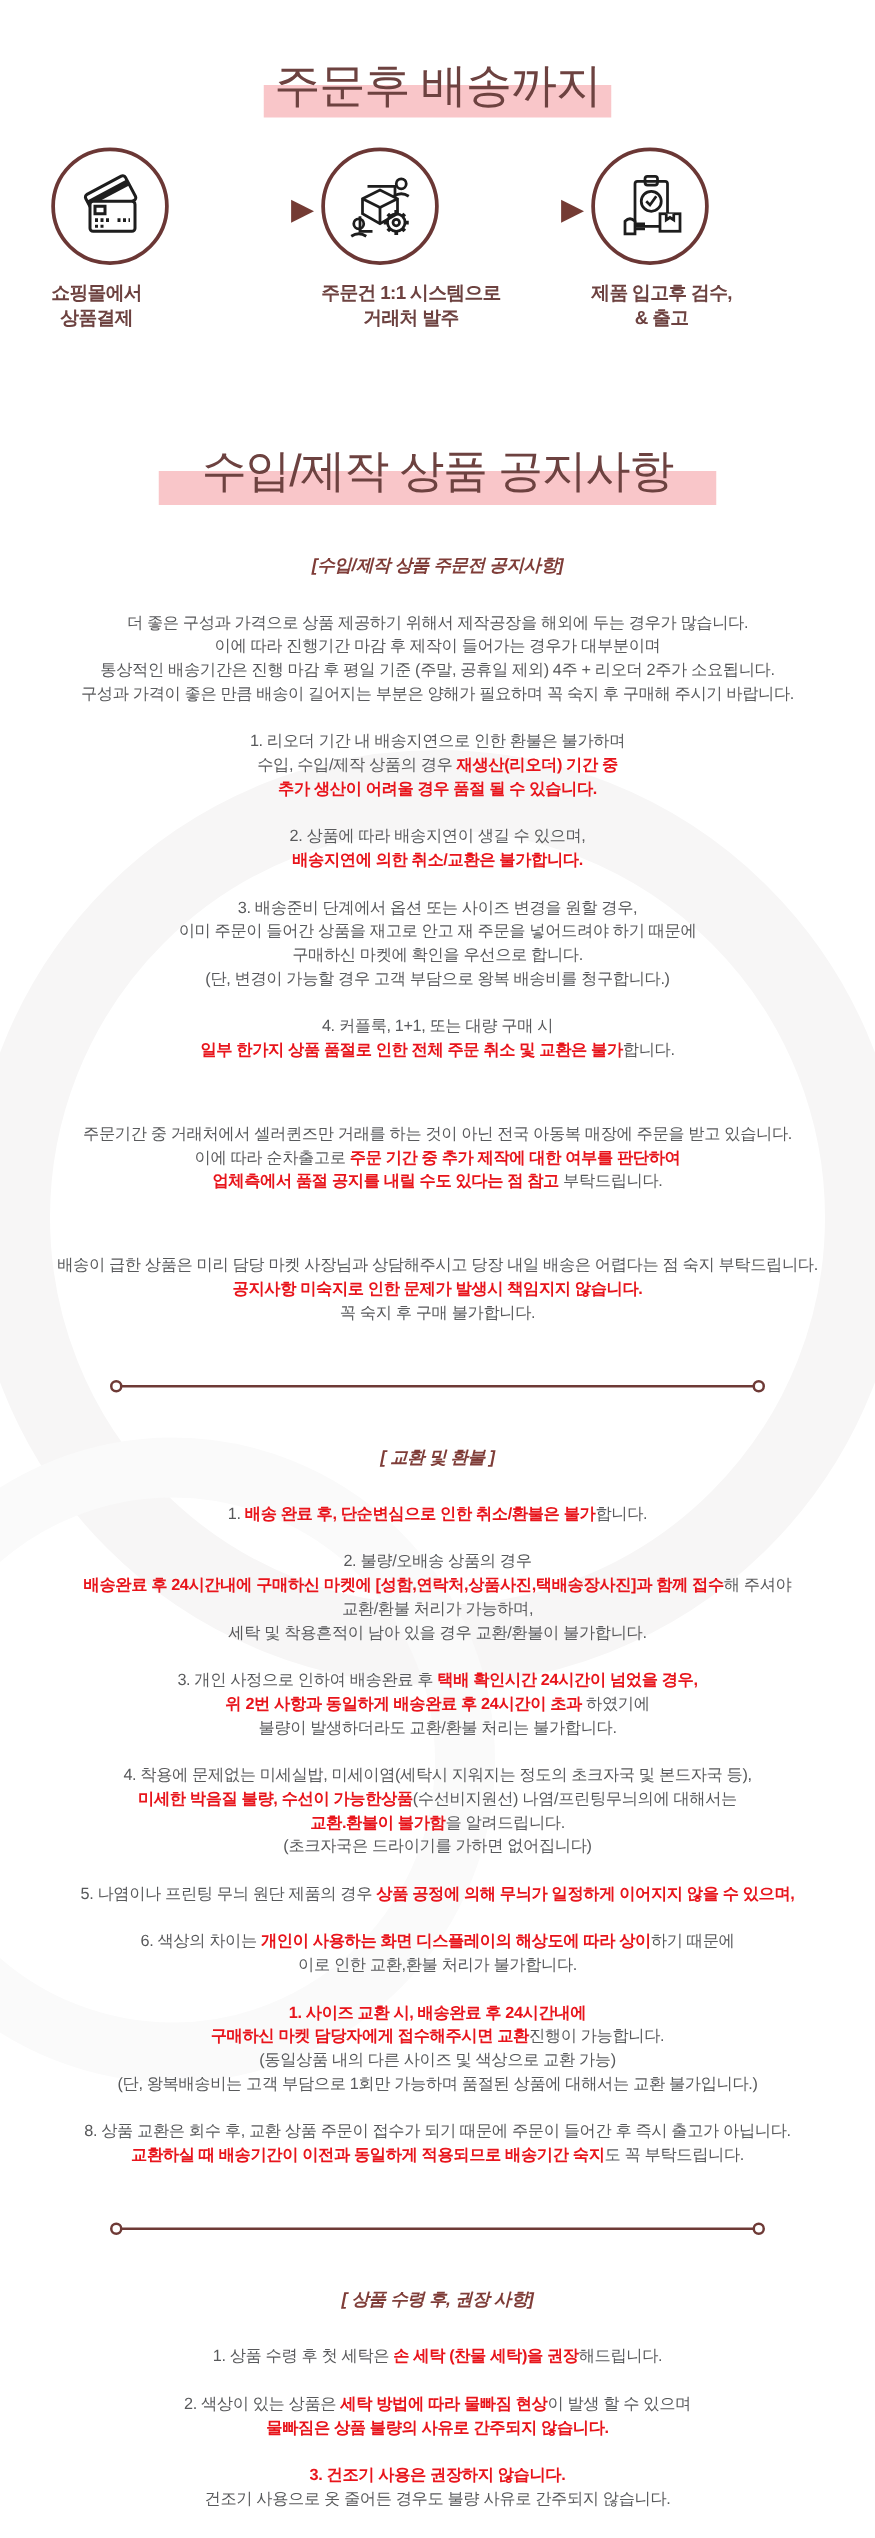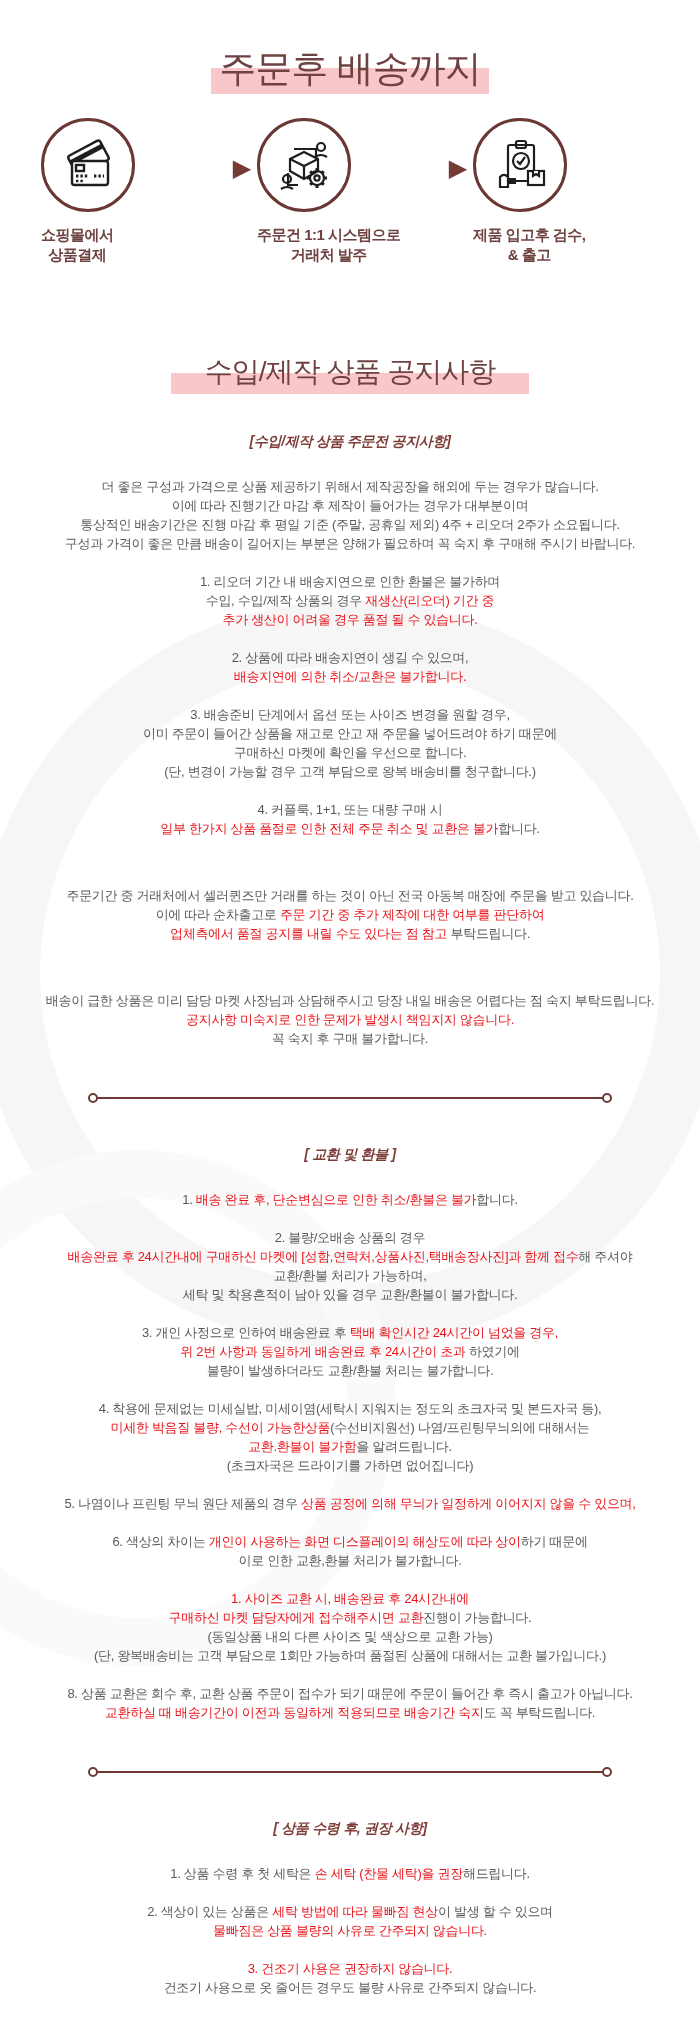--- a/index.html
+++ b/index.html
@@ -7,36 +7,36 @@
   .page{position:relative;width:700px;min-height:2030px;overflow:hidden;text-align:center;background:#fff;}
   .content{position:relative;z-index:1;}
   
   .watermark{position:absolute;z-index:0;top:600px;left:50%;transform:translateX(-50%);
     width:620px;height:620px;border:64px solid #f7f6f6;border-radius:50%;pointer-events:none;}
   .watermark2{position:absolute;z-index:0;top:1150px;left:-120px;width:420px;height:420px;
     border:48px solid #fafafa;border-radius:50%;pointer-events:none;}
 
   h1,h2{margin:0;font-weight:normal;color:#6d4240;letter-spacing:-1px;}
   h1{padding-top:44px;font-size:37px;}
-  h2{padding-top:88px;font-size:28px;}
+  h2{padding-top:88px;font-size:36px;}
   .hl{background:linear-gradient(180deg,rgba(0,0,0,0) 44%,#f9c6c9 44%,#f9c6c9 100%);padding:0 8px 5px;}
   .hl-wide{padding:0 34px 7px;}
 
   .steps{display:flex;justify-content:center;align-items:flex-start;margin-top:24px;}
   .step{width:186px;display:flex;flex-direction:column;align-items:flex-start;}
   .circle{width:94px;height:94px;border:3px solid #6b3735;border-radius:50%;
     display:flex;align-items:center;justify-content:center;background:#fff;box-sizing:border-box;}
   .circle svg{width:60px;height:60px;}
   .arrow{color:#743b34;font-size:24px;line-height:1;margin-top:38px;width:30px;flex:none;}
   .step-label{margin-top:13px;font-weight:bold;color:#6d4240;font-size:15px;line-height:20px;letter-spacing:-0.5px;}
 
   .sec-heading{font-weight:bold;color:#7f3d38;font-size:14px;margin:42px 0 26px;letter-spacing:-0.3px;font-style:italic;}
   .para{margin:19px 10px;font-size:13px;line-height:19px;letter-spacing:-0.3px;}
   .para.spacer{height:10px;margin:0;}
-  .red{color:#e8141b;font-weight:normal;}
+  .red{color:#e8141b;font-weight:bold;}
 
   .divider{position:relative;height:12px;margin:44px 88px 40px;}
   .divider::before{content:'';position:absolute;left:9px;right:9px;top:5px;height:2px;background:#6e3a36;}
   .dot{position:absolute;top:1px;width:6px;height:6px;border:2px solid #6e3a36;border-radius:50%;background:#fff;}
   .dot-l{left:0}.dot-r{right:0}
 </style>
 </head>
 <body>
 
 <div class="page">

